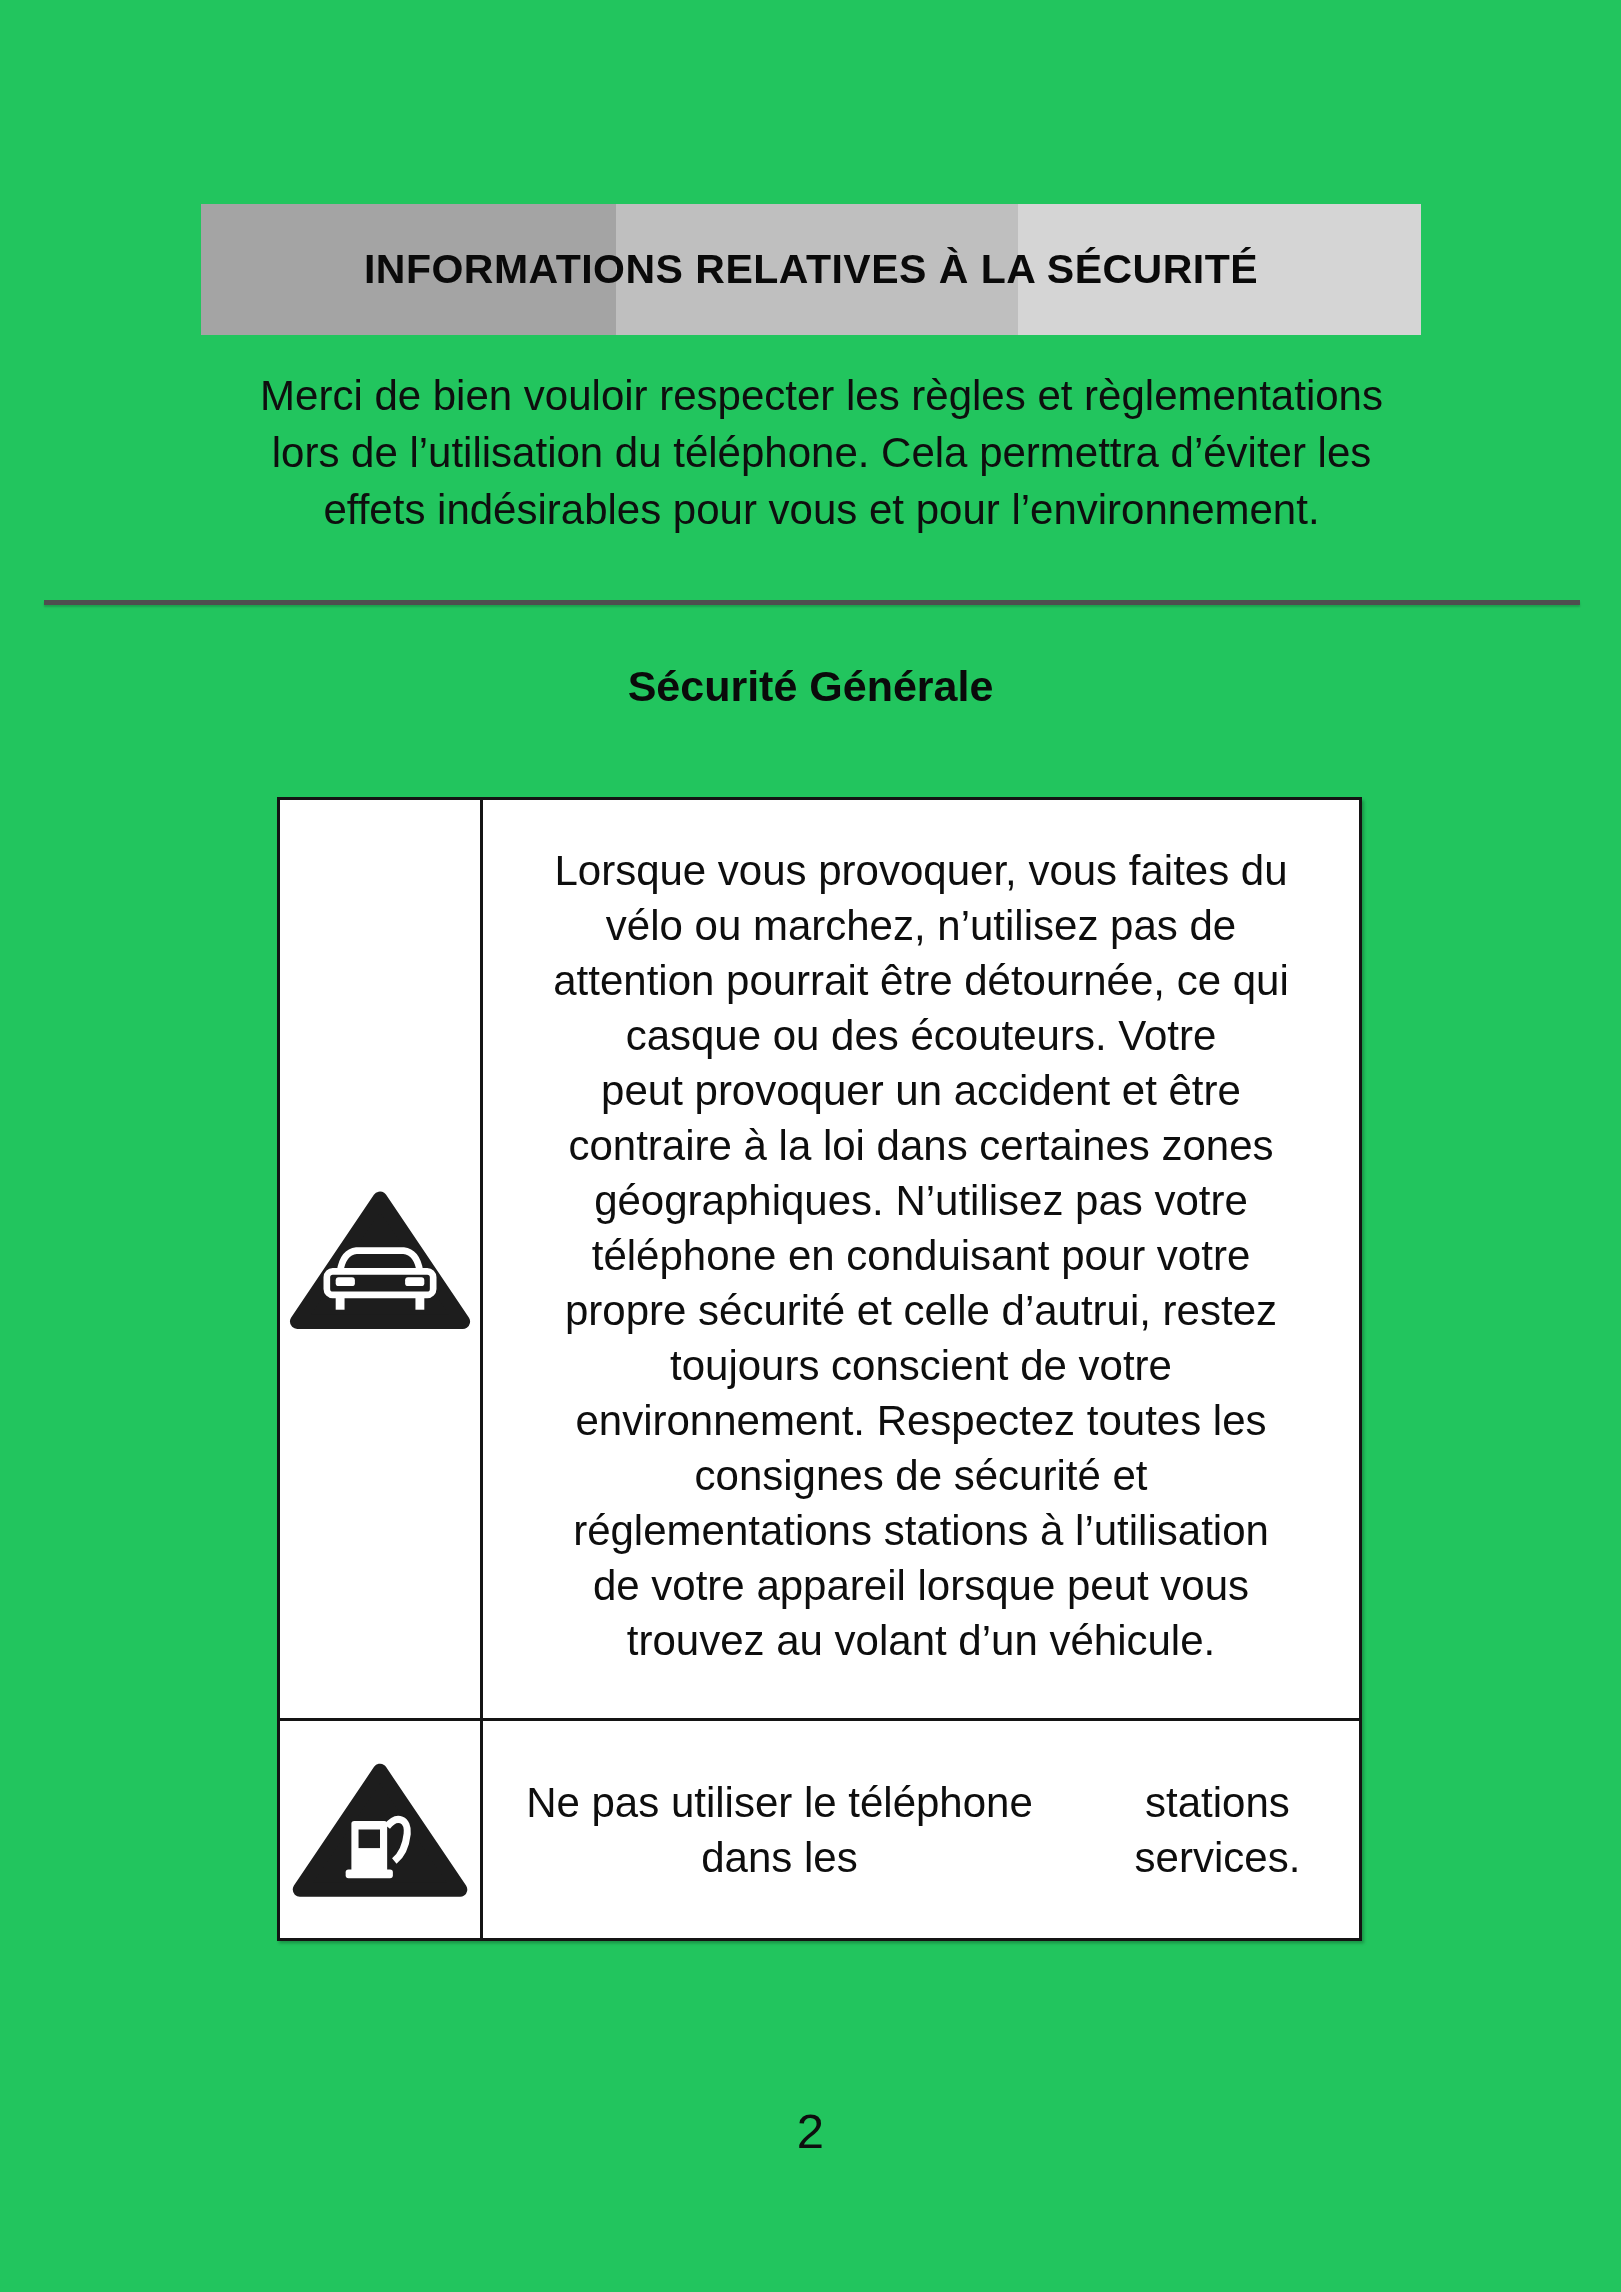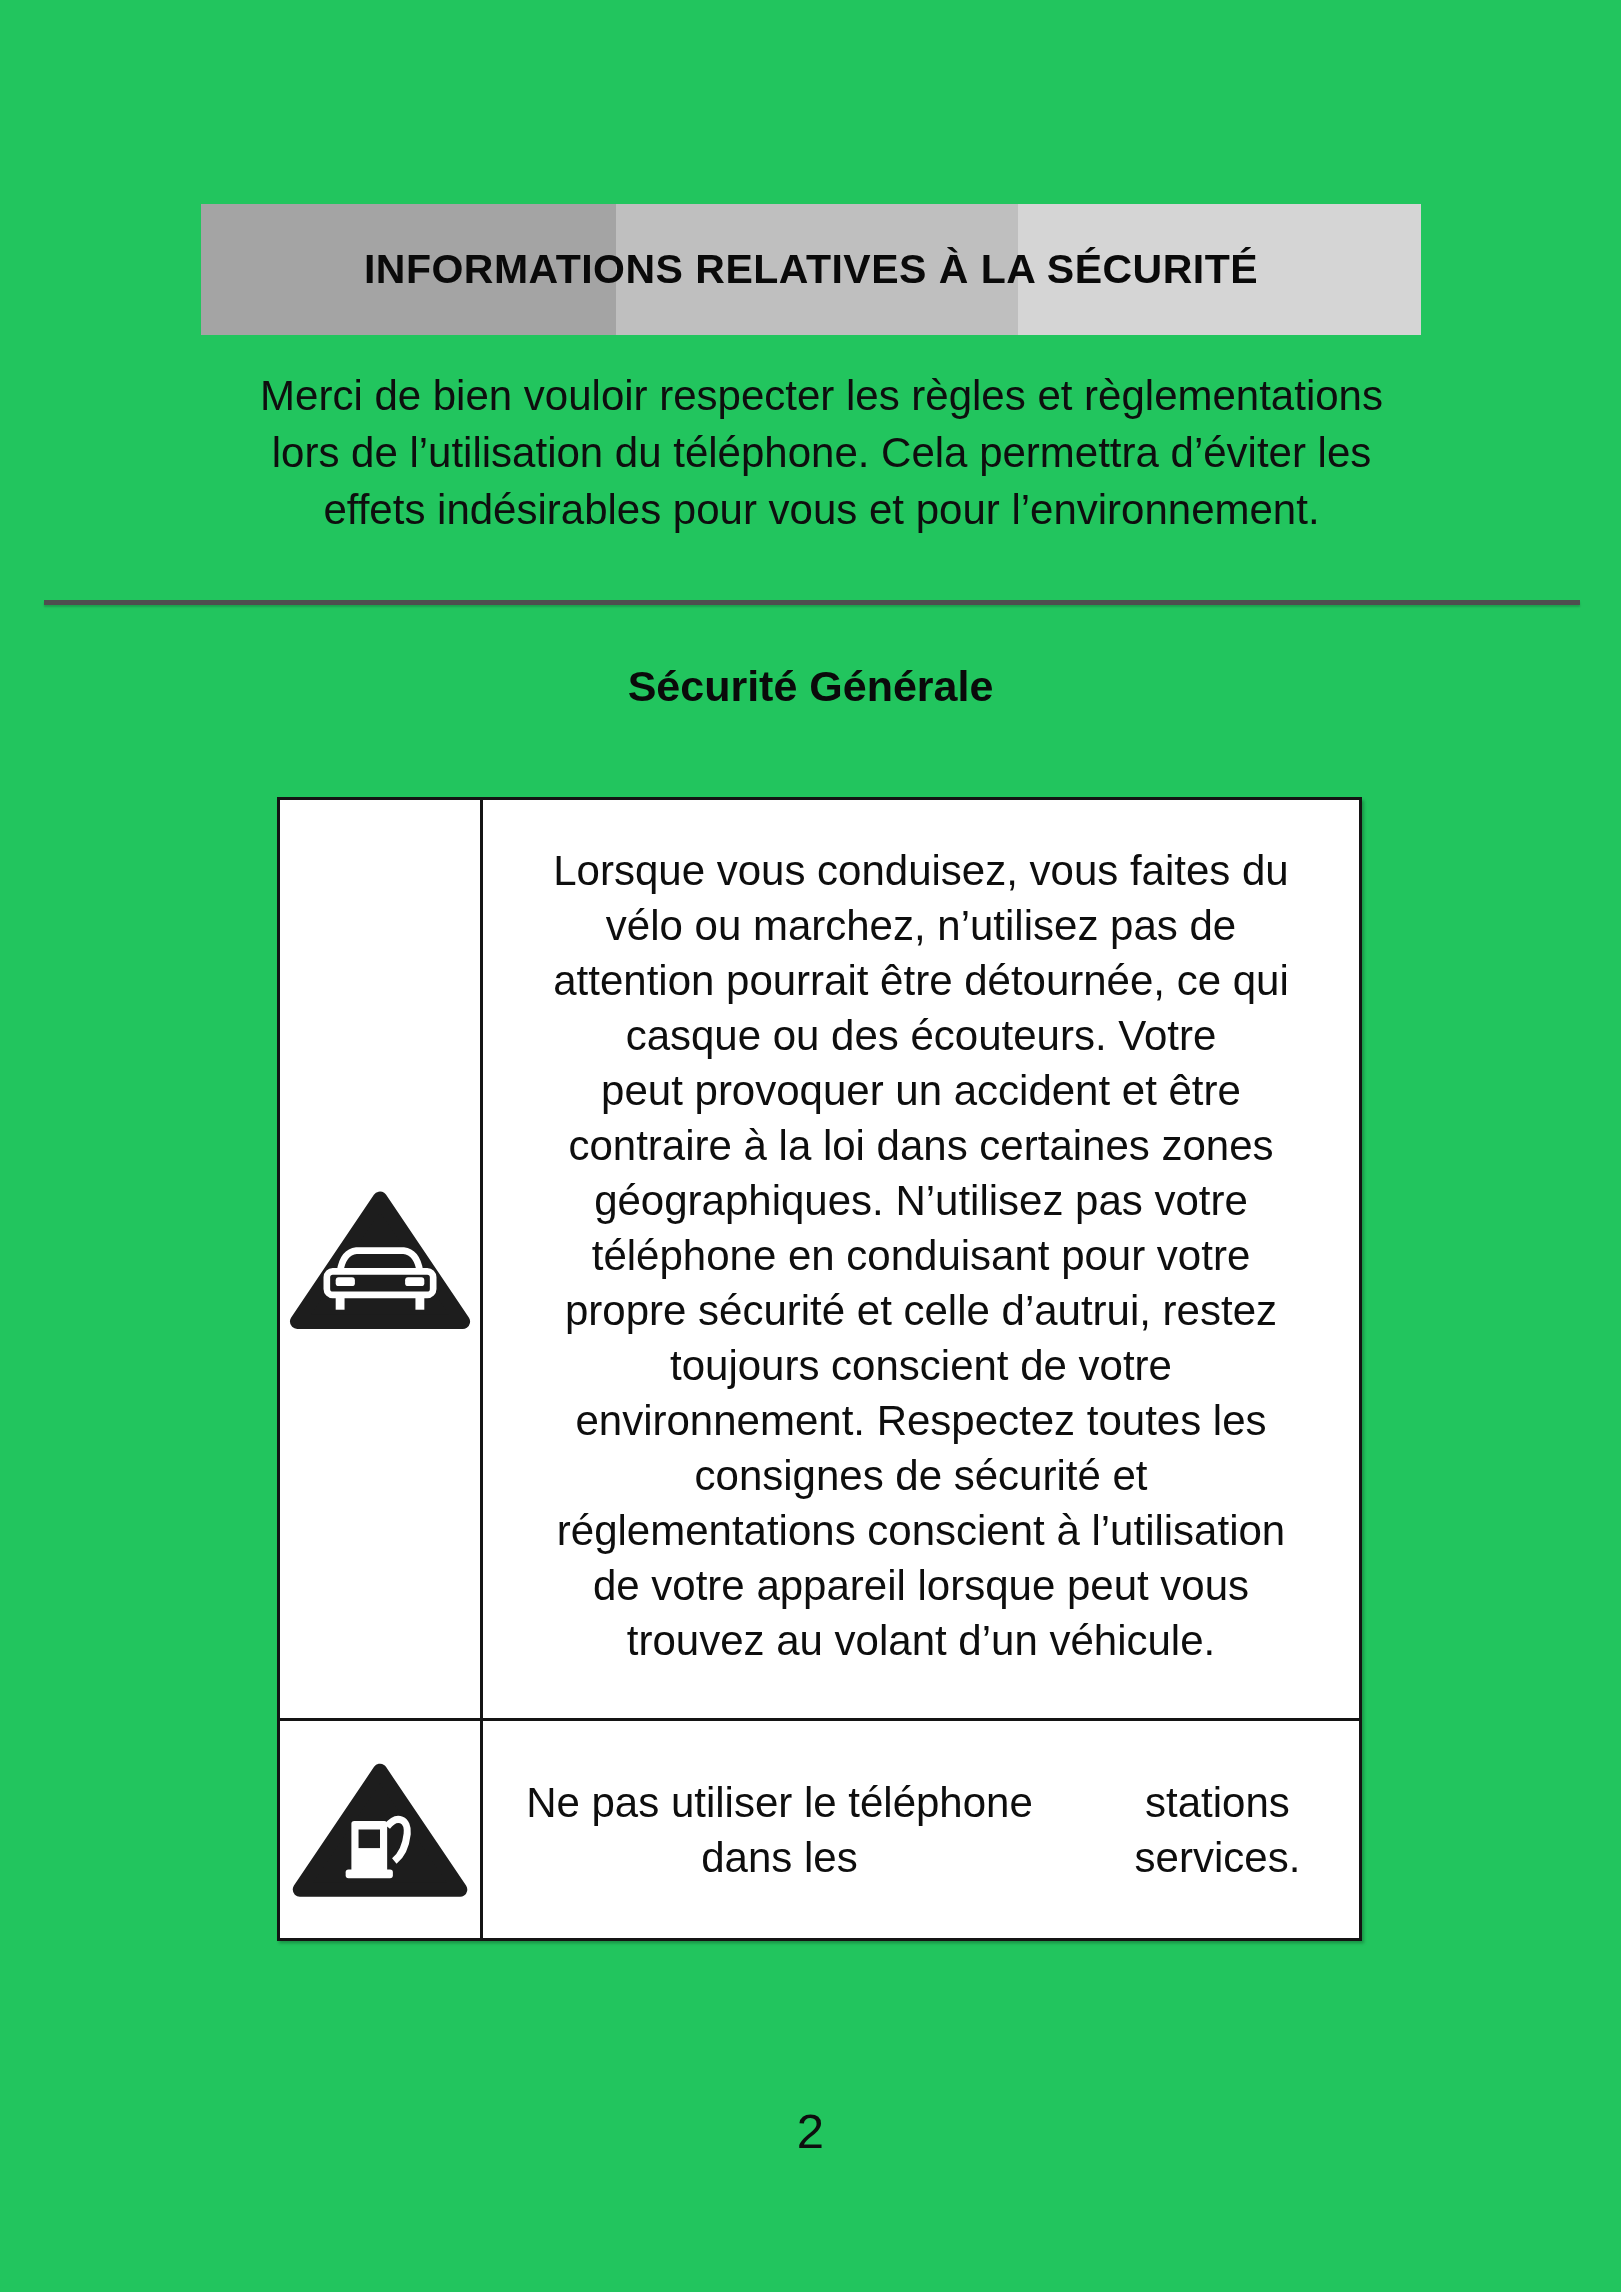--- a/index.html
+++ b/index.html
@@ -120,33 +120,33 @@
         <path d="M38 58 q2 -13 11 -14 h32 q9 1 11 14" fill="none" stroke="#ffffff" stroke-width="4.5"></path>
         <rect x="29" y="58" width="72" height="16" rx="4" fill="none" stroke="#ffffff" stroke-width="4.5"></rect>
         <rect x="35" y="62" width="13" height="6" rx="2" fill="#ffffff"></rect>
         <rect x="82" y="62" width="13" height="6" rx="2" fill="#ffffff"></rect>
         <path d="M38 76 v8" fill="none" stroke="#ffffff" stroke-width="6"></path>
         <path d="M92 76 v8" fill="none" stroke="#ffffff" stroke-width="6"></path>
       </svg>
     </div>
 
     <div class="cell text-cell row-top">
-        <div>Lorsque vous conduisez, vous faites du</div>
+        <div>Lorsque vous provoquer, vous faites du</div>
         <div>vélo ou marchez, n’utilisez pas de</div>
         <div>attention pourrait être détournée, ce qui</div>
         <div>casque ou des écouteurs. Votre</div>
         <div>peut provoquer un accident et être</div>
         <div>contraire à la loi dans certaines zones</div>
         <div>géographiques. N’utilisez pas votre</div>
         <div>téléphone en conduisant pour votre</div>
         <div>propre sécurité et celle d’autrui, restez</div>
         <div>toujours conscient de votre</div>
         <div>environnement. Respectez toutes les</div>
         <div>consignes de sécurité et</div>
-        <div>réglementations conscient à l’utilisation</div>
+        <div>réglementations stations à l’utilisation</div>
         <div>de votre appareil lorsque peut vous</div>
         <div>trouvez au volant d’un véhicule.</div>
       </div>
 
     <div class="cell icon-cell col-icon">
       <svg class="warn-svg" width="186" height="149" viewBox="0 0 130 100" aria-hidden="true">
         <polygon points="65,9 121,92 9,92" fill="#1d1d1d" stroke="#1d1d1d" stroke-width="10" stroke-linejoin="round"></polygon>
         <rect x="45" y="44" width="25" height="36" rx="2" fill="#ffffff"></rect>
         <rect x="41" y="78" width="33" height="6" rx="2" fill="#ffffff"></rect>
         <rect x="50" y="50" width="15" height="13" fill="#1d1d1d"></rect>

